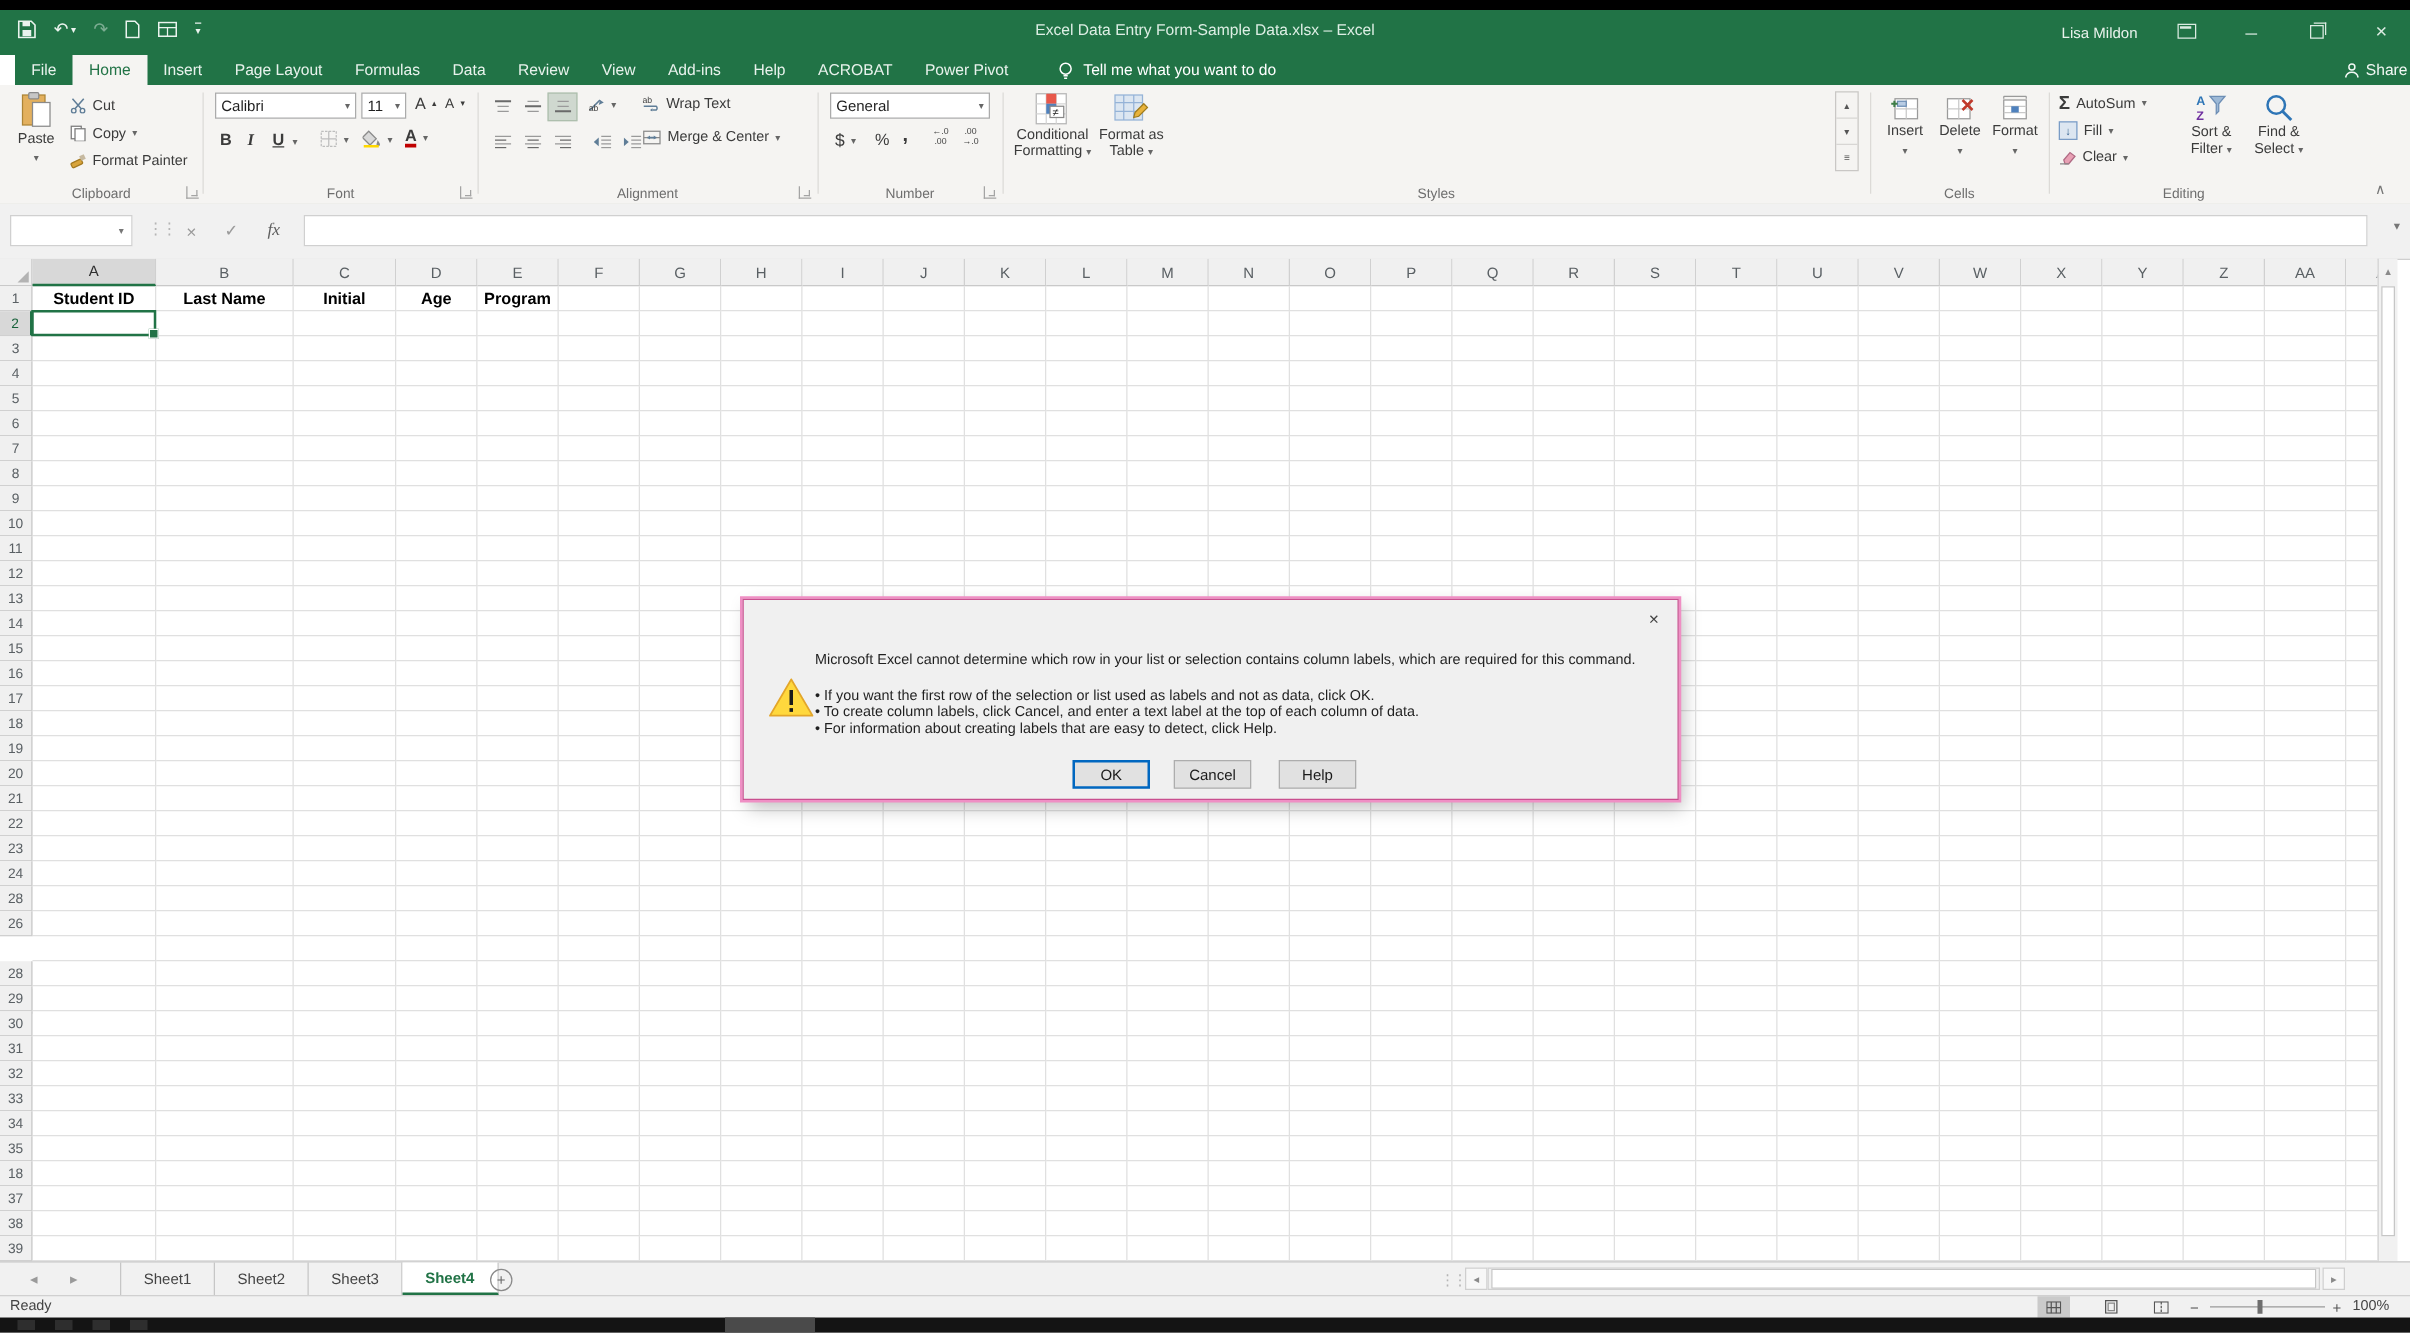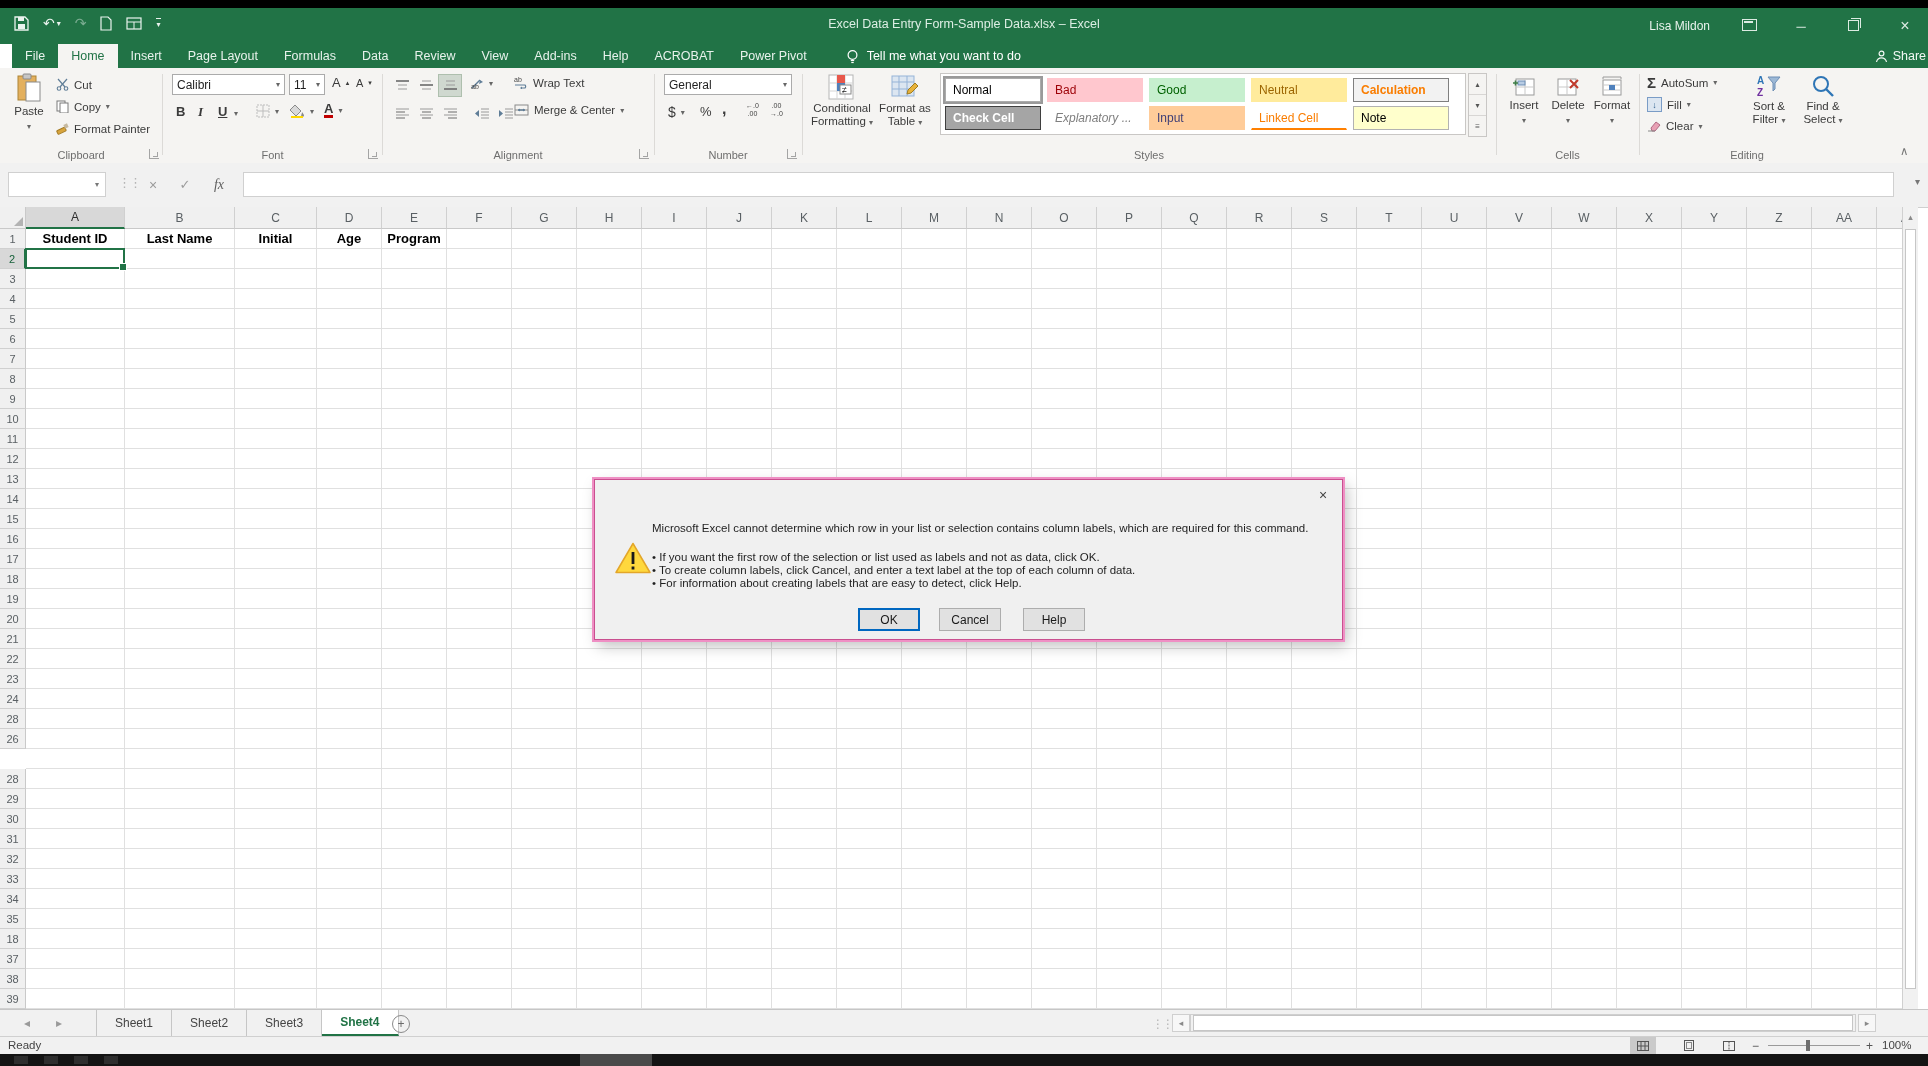--- a/index.html
+++ b/index.html
@@ -434,36 +434,20 @@
         <svg width="28" height="26" viewBox="0 0 28 26">
             <rect x="1" y="2" width="22" height="20" fill="#dce6f1" stroke="#95b3d7"></rect>
             <line x1="1" y1="8" x2="23" y2="8" stroke="#95b3d7"></line>
             <line x1="1" y1="15" x2="23" y2="15" stroke="#95b3d7"></line>
             <line x1="8" y1="2" x2="8" y2="22" stroke="#95b3d7"></line>
             <line x1="16" y1="2" x2="16" y2="22" stroke="#95b3d7"></line>
             <path d="M17 16l7-7 3 3-7 7-4 1z" fill="#e8b33c" stroke="#a07c1e"></path>
           </svg>
         <span><span>Format as</span><br><span>Table</span> <span class="ddg">▾</span></span>
       </div>
-      <div class="gallery" id="styles-gallery" style="left:136px;top:5px;width:526px;height:62px;">
-          <div class="grow">
-            <div class="gcell" style="background: rgb(255, 255, 255); color: rgb(0, 0, 0); border: 1px solid rgb(171, 171, 171); outline: rgb(154, 154, 154) solid 2px;">Normal</div>
-            <div class="gcell" style="background: rgb(255, 199, 206); color: rgb(156, 0, 6); border: 1px solid transparent;">Bad</div>
-            <div class="gcell" style="background: rgb(198, 239, 206); color: rgb(0, 97, 0); border: 1px solid transparent;">Good</div>
-            <div class="gcell" style="background: rgb(255, 235, 156); color: rgb(156, 101, 0); border: 1px solid transparent;">Neutral</div>
-            <div class="gcell" style="background: rgb(242, 242, 242); color: rgb(250, 125, 0); border: 1px solid rgb(127, 127, 127); font-weight: bold;">Calculation</div>
-          </div>
-          <div class="grow">
-            <div class="gcell" style="background: rgb(165, 165, 165); color: rgb(255, 255, 255); border: 1px solid rgb(63, 63, 63); font-weight: bold;">Check Cell</div>
-            <div class="gcell" style="background: transparent; color: rgb(127, 127, 127); border: 1px solid transparent; font-style: italic;">Explanatory ...</div>
-            <div class="gcell" style="background: rgb(255, 204, 153); color: rgb(63, 63, 118); border: 1px solid transparent;">Input</div>
-            <div class="gcell" style="background: transparent; color: rgb(250, 125, 0); border-width: 1px 1px 2px; border-style: solid; border-color: transparent transparent rgb(255, 128, 1); border-image: initial;">Linked Cell</div>
-            <div class="gcell" style="background: rgb(255, 255, 204); color: rgb(0, 0, 0); border: 1px solid rgb(178, 178, 178);">Note</div>
-          </div>
-        </div>
       <div class="gscroll" style="left:664px;top:5px;width:17px;height:62px;">
         <span>▴</span>
         <span>▾</span>
         <span>≡</span>
       </div>
       <div class="glabel">Styles</div>
     </div>
     <div class="rsep" style="left:1496px;"></div>
 
     <div class="rgroup" style="left:1498px;width:139px;">

